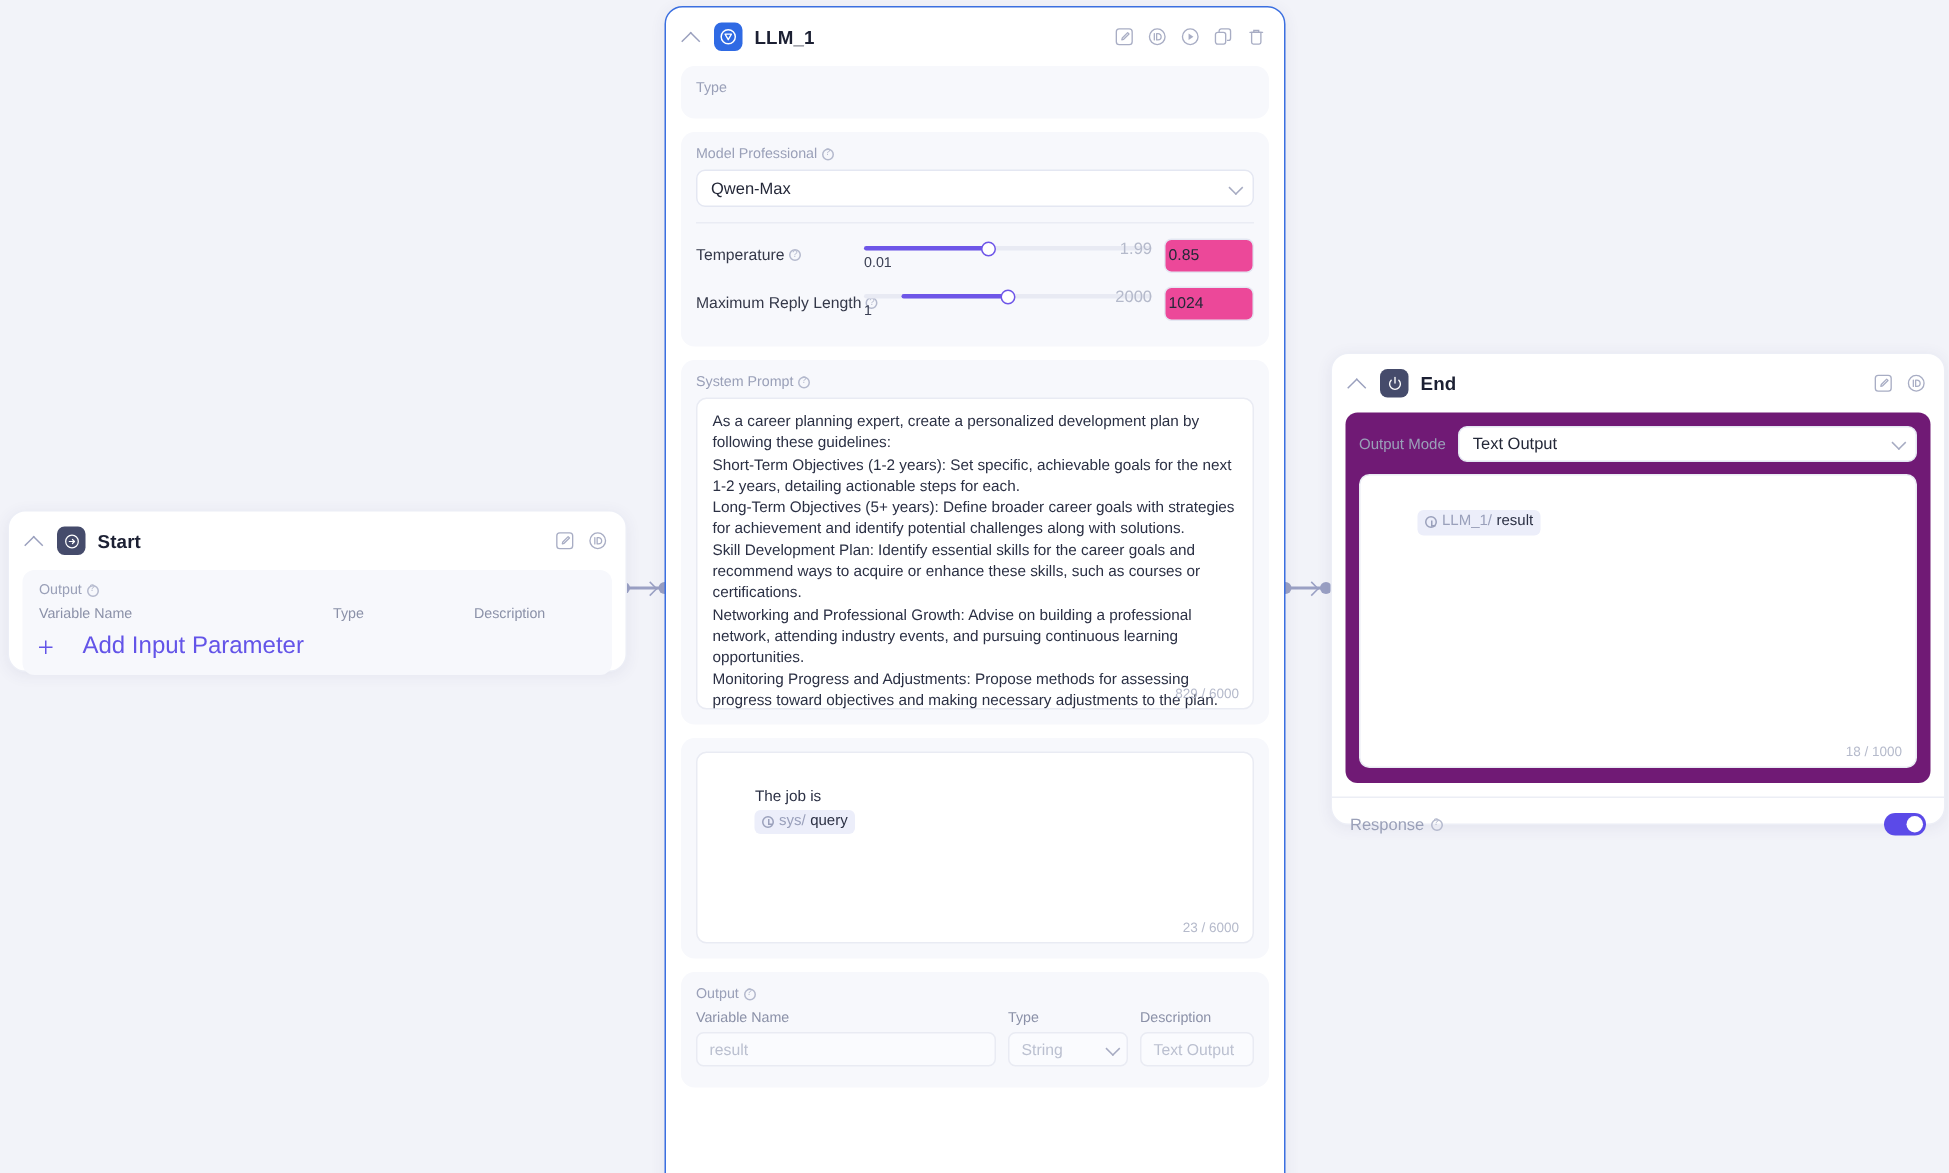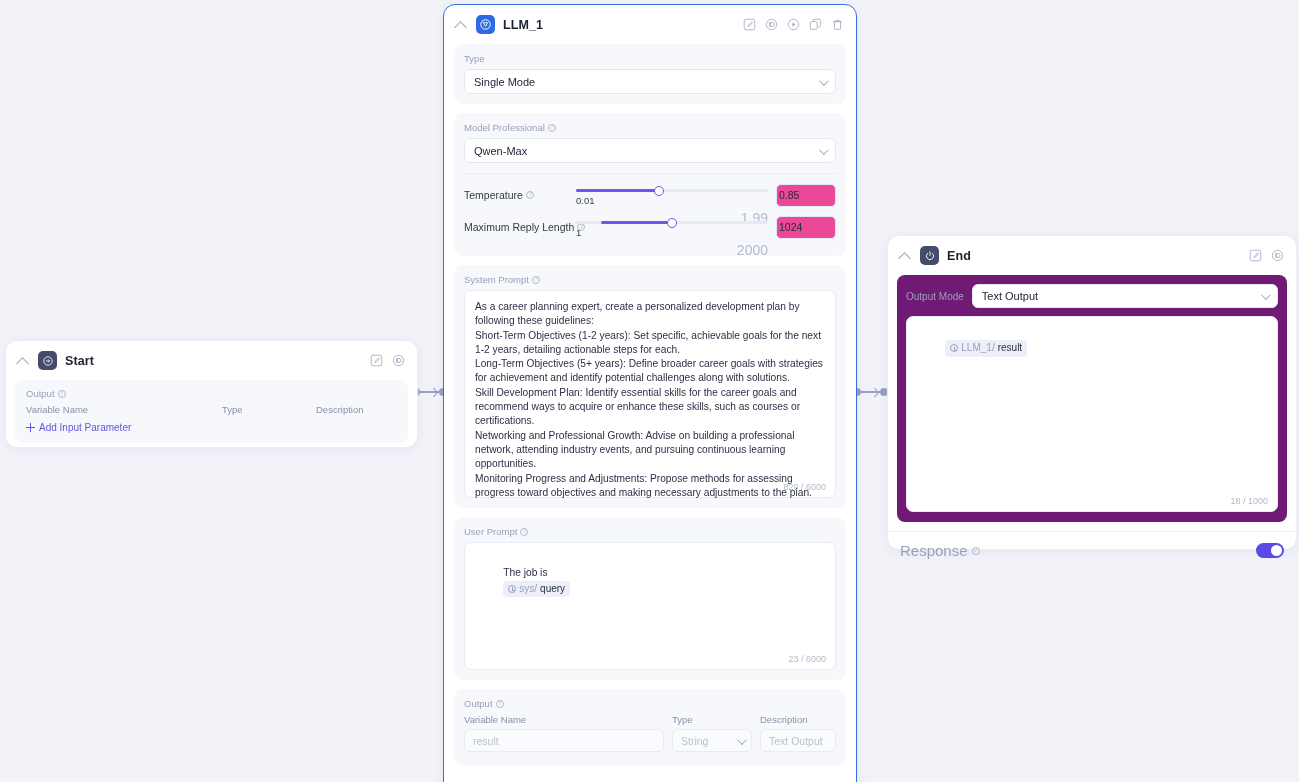--- a/index.html
+++ b/index.html
@@ -149,21 +149,21 @@
   .thumb {
     position: absolute; top: 3.5px;
     width: 10px; height: 10px;
     border-radius: 50%;
     background: #fff;
     border: 1.7px solid #6e56e8;
     transform: translateX(-50%);
     cursor: pointer;
   }
   .smin { position: absolute; left: 0; top: 13px; font-size: 9.5px; color: #3b4054; }
-  .smax { position: absolute; right: 0; top: 28px; font-size: 14px; color: #b5bacb; }
+  .smax { position: absolute; right: 0; top: 3px; font-size: 11px; color: #b5bacb; }
   .numbox {
     flex: 0 0 60px;
     height: 23px;
     border: 1px solid #e4e7f2;
     border-radius: 5px;
     background: #ec4899;
     font-size: 10.5px;
     color: #242838;
     display: flex; align-items: center;
     padding: 0 2px;
@@ -224,21 +224,21 @@
     display: flex; align-items: center;
     padding: 0 8px;
     position: relative;
   }
   .resp-row {
     display: flex; align-items: center; justify-content: space-between;
     padding: 10px 12px 10px 12px;
     border-top: 1px solid #eceef5;
     margin-top: 2px;
   }
-  .resp-label { font-size: 15px; color: #9aa0b8; display:flex; align-items:center; gap:4px; }
+  .resp-label { font-size: 11px; color: #9aa0b8; display:flex; align-items:center; gap:4px; }
   .toggle {
     width: 28px; height: 15px; border-radius: 8px;
     background: #d3d6e4; position: relative; cursor: pointer;
   }
   .toggle.on { background: #5b4ae8; }
   .toggle .knob {
     position: absolute; top: 1.6px; left: 1.8px;
     width: 11.6px; height: 11.6px; border-radius: 50%;
     background: #fff;
   }
@@ -254,23 +254,23 @@
     background: #f7f8fc;
     margin: 0 9px 9px 9px;
     border-radius: 8px;
     padding: 8px 11px 10px 11px;
   }
   .hdr-row { display: flex; margin-top: 4px; }
   .hdr-row .c1 { width: 196px; }
   .hdr-row .c2 { width: 94px; }
   .add-link {
     margin-top: 7px;
-    font-size: 10px;
+    font-size: 16px;
     color: #6354e8;
-    display: flex; align-items: center; gap: 4px;
+    display: flex; align-items: center; gap: 20px;
     cursor: pointer;
   }
   .plus {
     position: relative; width: 9px; height: 9px; flex: 0 0 9px;
   }
   .plus::before, .plus::after {
     content:""; position:absolute; background:#6354e8;
   }
   .plus::before { left: 0; top: 4px; width: 9px; height: 1.2px; }
   .plus::after  { top: 0; left: 4px; height: 9px; width: 1.2px; }
@@ -403,24 +403,20 @@
         <svg class="hicon" viewBox="0 0 16 16">
           <path d="M2.8 4.4h10.4M6 4.4V2.9h4v1.5" fill="none" stroke="#a8adc4" stroke-width="1.1" stroke-linecap="round"></path>
           <path d="M4.2 4.4h7.6v8.2a1.4 1.4 0 01-1.4 1.4H5.6a1.4 1.4 0 01-1.4-1.4z" fill="none" stroke="#a8adc4" stroke-width="1.1"></path>
         </svg>
       </div>
     </div>
 
     <div class="panel">
       <div class="fld-label">
         <span>Type</span>
-      </div>
-      <div class="select">
-        <span>Single Mode</span>
-        <span class="chev"></span>
       </div>
     </div>
 
     <div class="panel">
       <div class="fld-label">
         <span>Model Professional</span>
         <span class="qmark"></span>
       </div>
       <div class="select">
         <span>Qwen-Max</span>
@@ -471,24 +467,20 @@
 Short-Term Objectives (1-2 years): Set specific, achievable goals for the next 1-2 years, detailing actionable steps for each.
 Long-Term Objectives (5+ years): Define broader career goals with strategies for achievement and identify potential challenges along with solutions.
 Skill Development Plan: Identify essential skills for the career goals and recommend ways to acquire or enhance these skills, such as courses or certifications.
 Networking and Professional Growth: Advise on building a professional network, attending industry events, and pursuing continuous learning opportunities.
 Monitoring Progress and Adjustments: Propose methods for assessing progress toward objectives and making necessary adjustments to the plan.</div>
         <div class="counter">829 / 6000</div>
       </div>
     </div>
 
     <div class="panel">
-      <div class="fld-label">
-        <span>User Prompt</span>
-        <span class="qmark"></span>
-      </div>
       <div class="ta-box" style="height:128px;">
         <div class="ta-text">
           <span>The job is</span>
           <span class="pill">
             <span class="pill-ic"></span>
             <span class="pref">sys/</span><span>query</span>
           </span>
         </div>
         <div class="counter">23 / 6000</div>
       </div>

